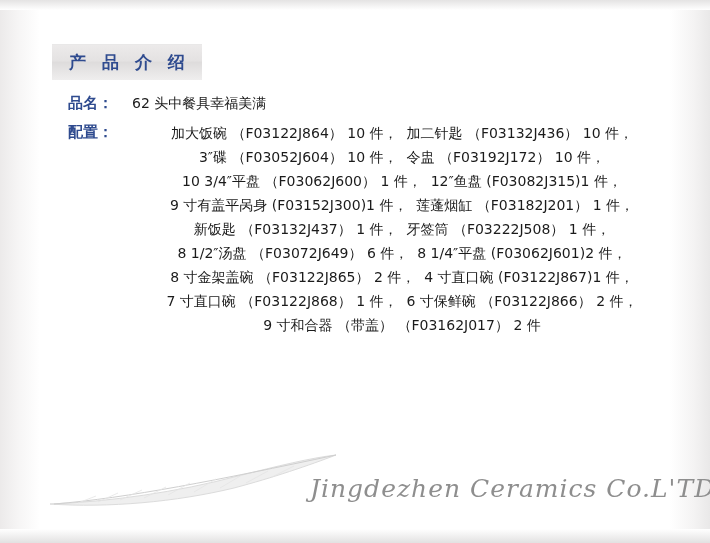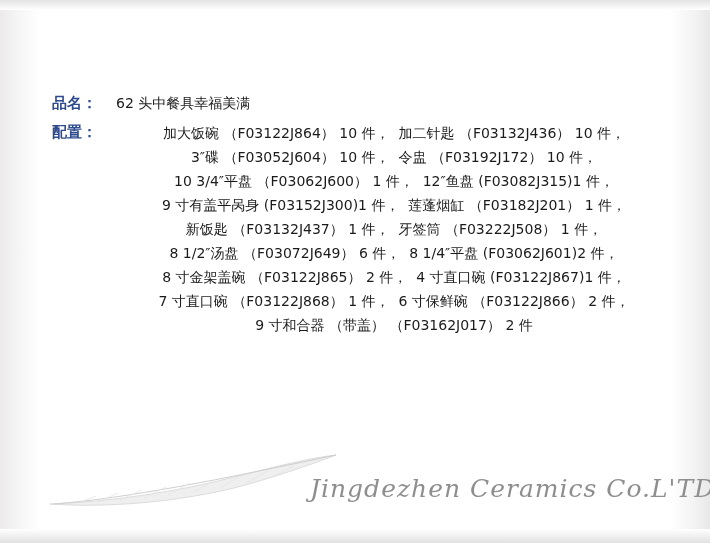--- a/index.html
+++ b/index.html
@@ -73,20 +73,21 @@
   }
   .label {
     color: #2f4b8f;
     font-size: 15px;
     font-weight: bold;
     width: 64px;
     flex: 0 0 64px;
     line-height: 23px;
     font-family: "DejaVu Sans", sans-serif;
     white-space: nowrap;
+    margin-left: 16px;
   }
   .value {
     color: #1b1b1b;
     font-size: 14px;
     line-height: 23px;
     font-family: "DejaVu Sans", sans-serif;
     white-space: pre;
     text-align: center;
   }
   .config-lines {
@@ -122,20 +123,23 @@
     color: #8e8e8e;
     letter-spacing: 1px;
     white-space: nowrap;
   }
 </style>
 </head>
 <body>
 
 <div class="page">
 
+  <div class="title-badge">
+    <span class="t">产 品 介 绍</span>
+  </div>
 
   <div class="fields">
 
     <div class="row">
       <span class="label">品名：</span>
       <span class="value">62 头中餐具幸福美满</span>
     </div>
 
 
 

